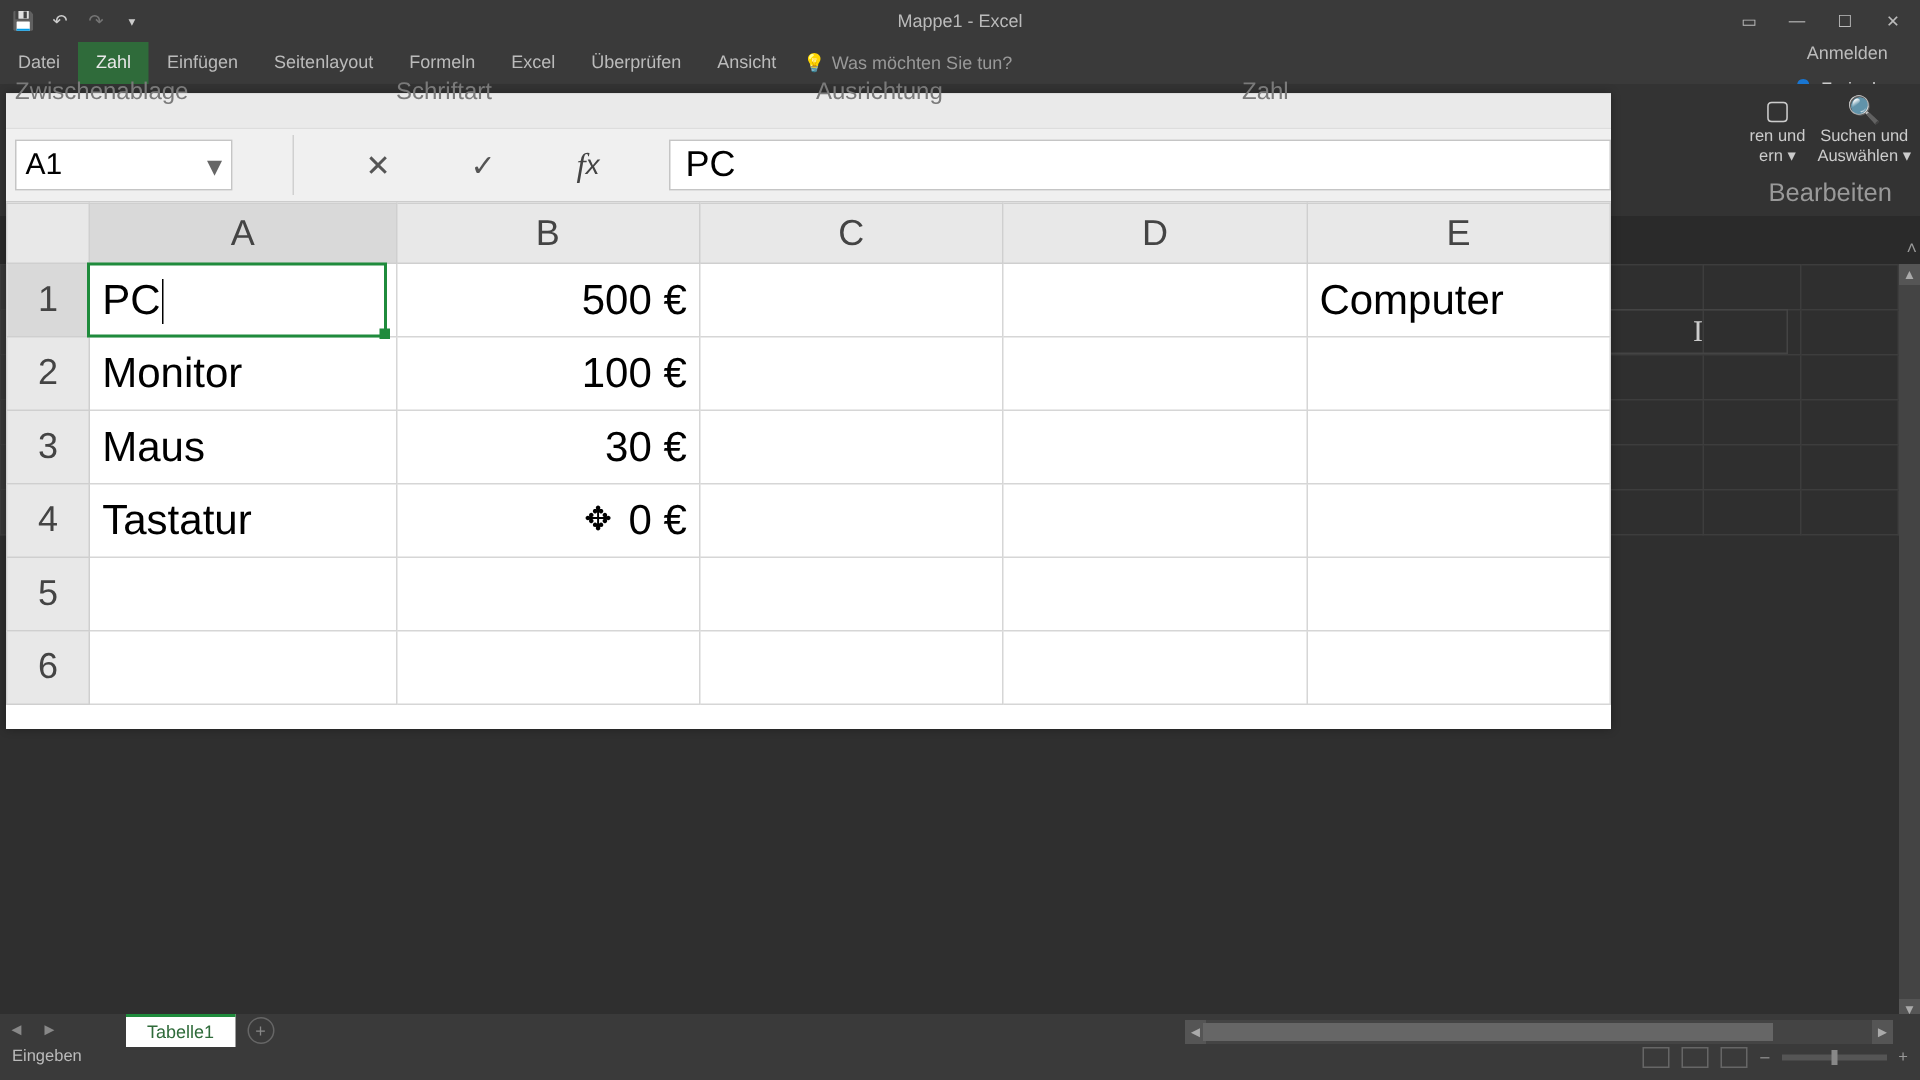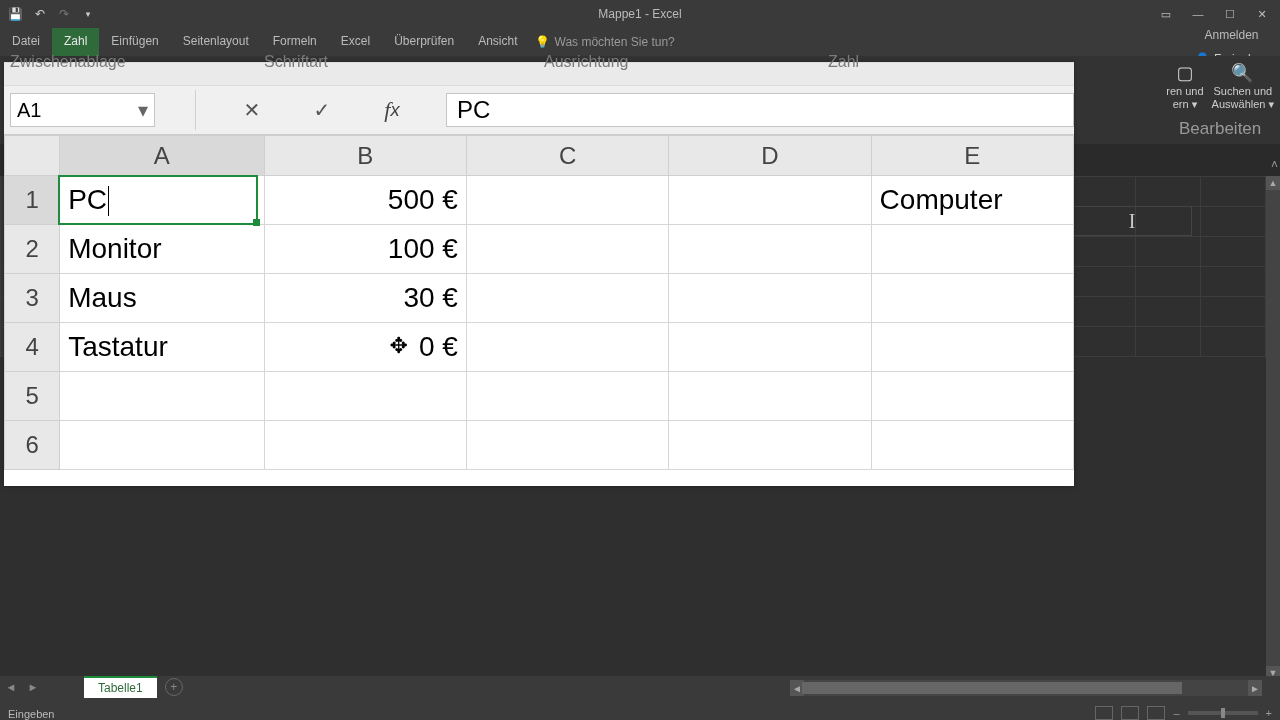--- a/index.html
+++ b/index.html
@@ -61,21 +61,21 @@
   
   .sheettabs { position:absolute; left:0; right:0; bottom:22px; height:22px; background:#3a3a3a; display:flex; align-items:center; color:#ccc; font-size:11px;}
   .sheettabs .navbtn { width:22px; text-align:center; color:#888;}
   .sheet { background:#fff; color:#2f6b3a; padding:3px 14px; border-top:2px solid #1f8b3c; font-size:12px;}
   .addsheet { width:18px; height:18px; border:1px solid #666; border-radius:9px; margin-left:8px; display:flex; align-items:center; justify-content:center; color:#888; font-size:12px;}
   .hscroll { position:absolute; right:18px; bottom:24px; left:790px; height:16px; background:#444;}
   .hscroll .thumb { position:absolute; left:12px; top:2px; width:380px; height:12px; background:#666;}
   .hscroll .arrow { position:absolute; top:0; width:14px; height:16px; background:#555; color:#aaa; font-size:10px; display:flex; align-items:center; justify-content:center;}
 
   
-  .status { position:absolute; left:0; right:0; bottom:0; height:22px; background:#3a3a3a; color:#bbb; font-size:11px; display:flex; align-items:flex-end; padding:0 8px;}
+  .status { position:absolute; left:0; right:0; bottom:0; height:22px; background:#3a3a3a; color:#bbb; font-size:11px; display:flex; align-items:flex-start; padding:0 8px;}
   .status-right { margin-left:auto; display:flex; align-items:center; gap:8px; color:#999;}
   .viewbtn { width:18px; height:14px; border:1px solid #666;}
   .vscroll { position:absolute; right:0; top:176px; bottom:40px; width:14px; background:#444;}
   .vscroll .arrow { position:absolute; left:0; width:14px; height:14px; background:#555; color:#aaa; font-size:9px; display:flex; align-items:center; justify-content:center;}
   .collapse-ribbon { position:absolute; right:2px; top:158px; color:#999; font-size:12px;}
 </style>
 </head>
 <body>
 
 <div class="titlebar">

